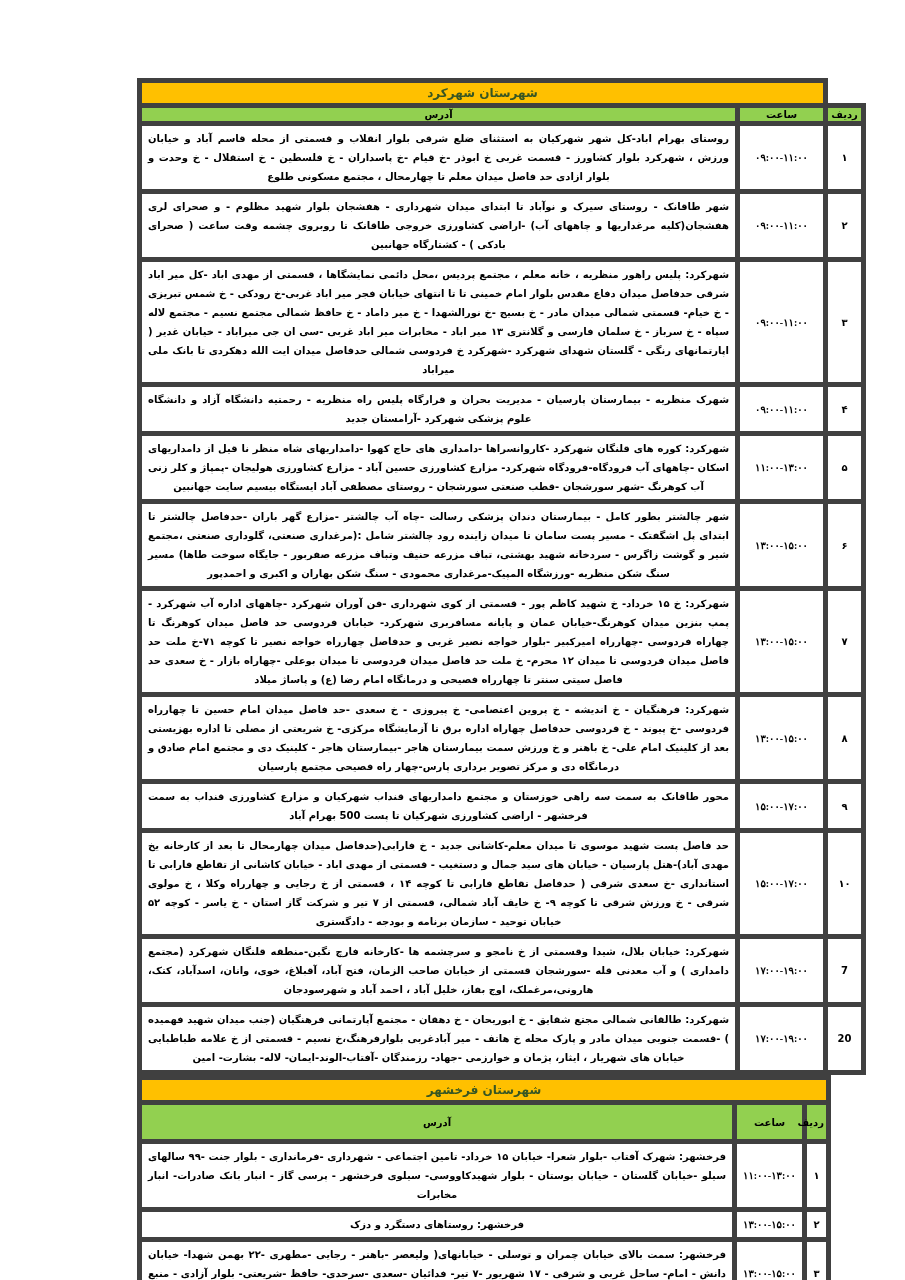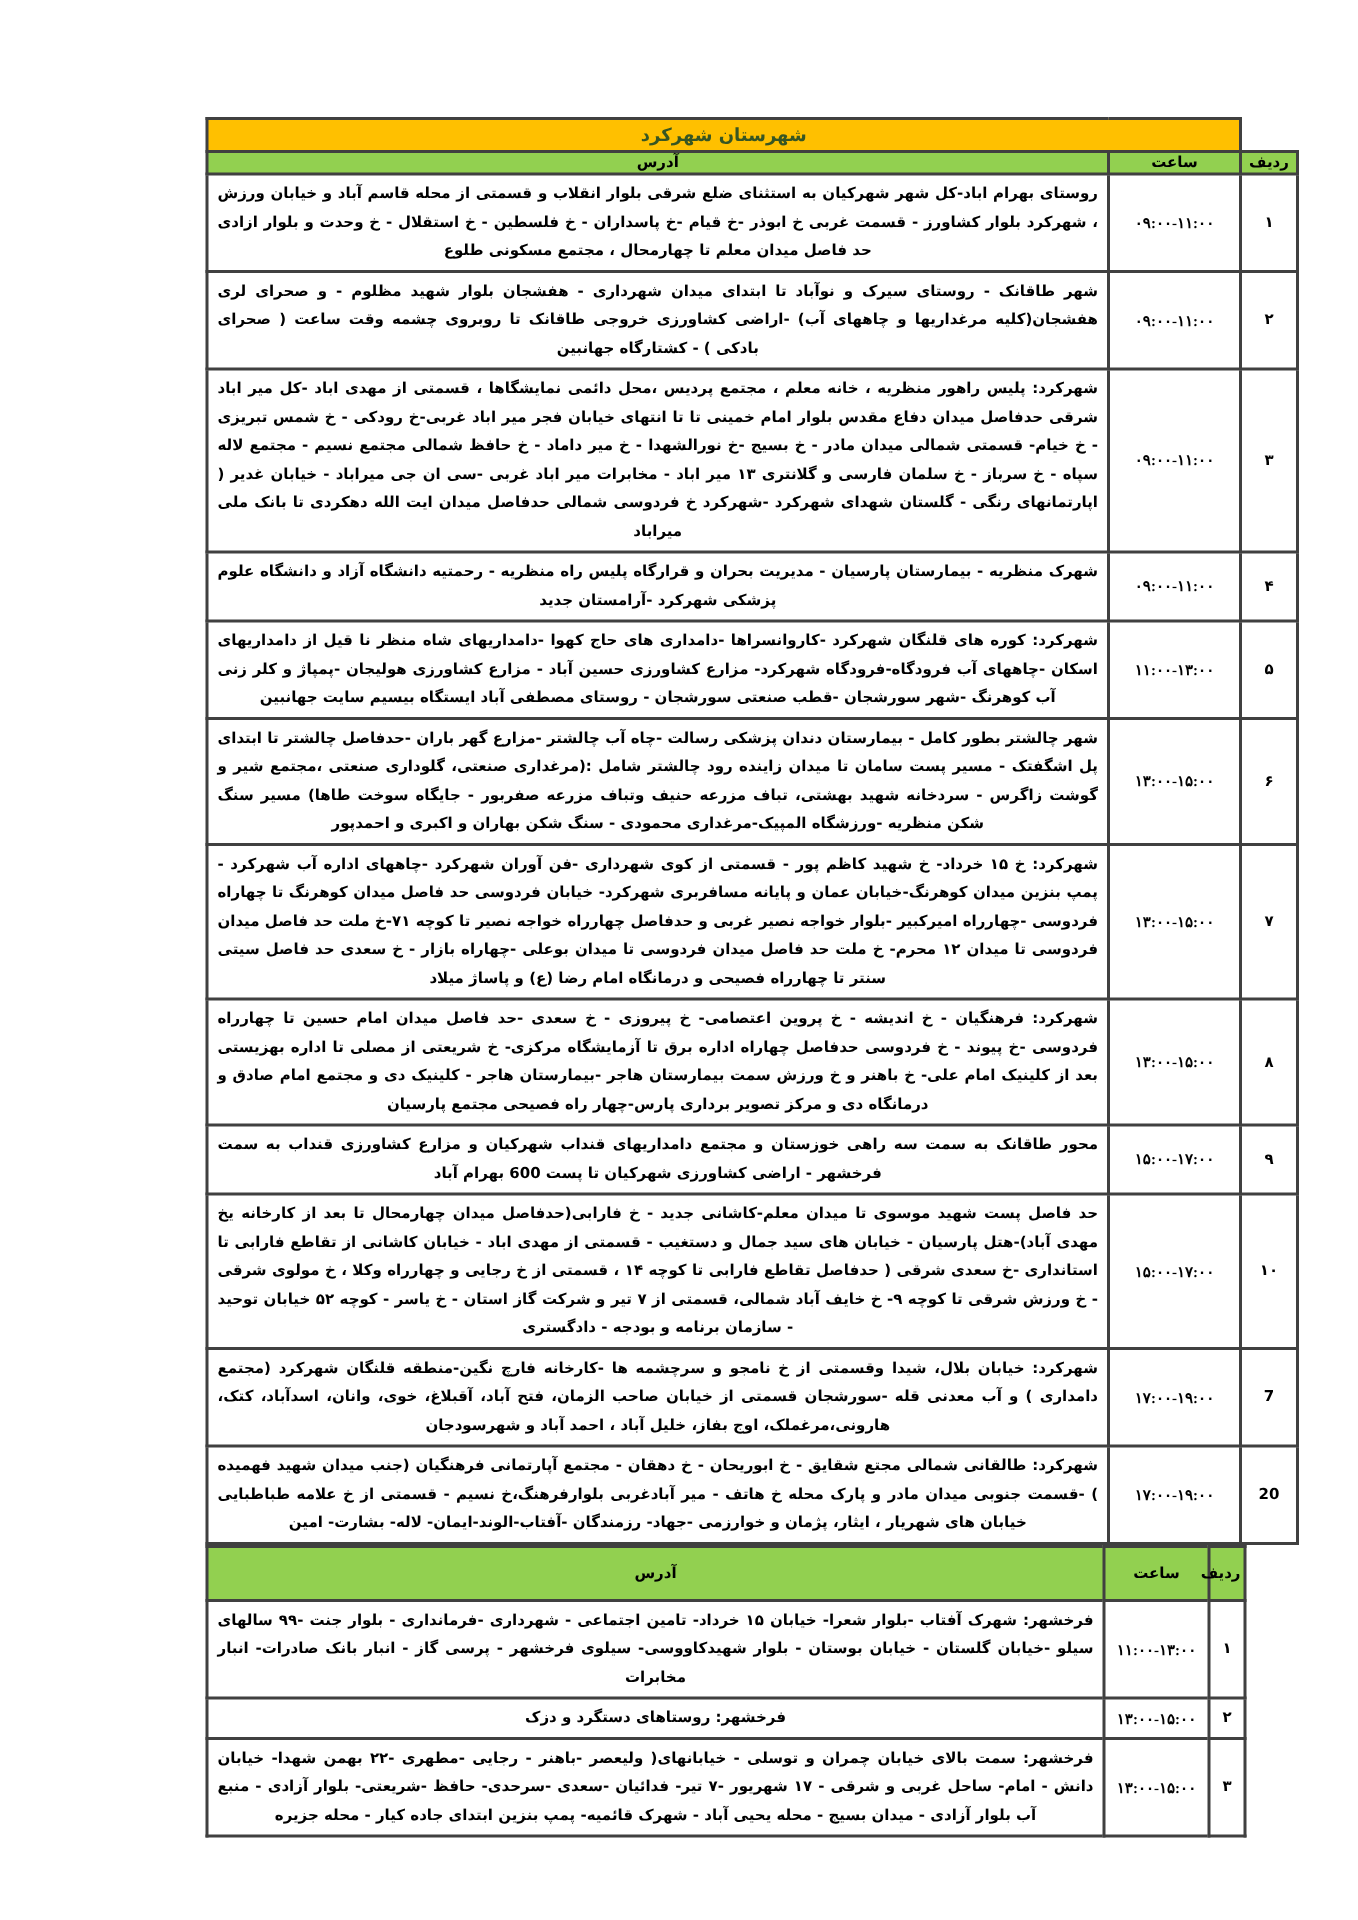--- a/index.html
+++ b/index.html
@@ -21,21 +21,21 @@
   table{
     border-collapse:collapse;
     table-layout:fixed;
     direction:rtl;
   }
   .t1{width:729px;}
   .t2,.t3,.t4{width:694px;margin-left:0;margin-right:auto;}
   .t1 .c-num{width:38px;}  .t1 .c-time{width:88px;}
   .t2 .c-num{width:24px;}  .t2 .c-time{width:70px;}
   td{
-    border:2px solid #404040;
+    border:5px solid #404040;
     vertical-align:middle;
     font-weight:bold;
   }
   .title-cell{
     background:#FFC000;
     color:#375623;
     text-align:center;
     font-size:12px;
     padding:2px 4px;
     height:16px;
@@ -129,21 +129,21 @@
           <td class="addr">شهرکرد: خ ۱۵ خرداد- خ شهید کاظم پور - قسمتی از کوی شهرداری -فن آوران شهرکرد -چاههای اداره آب شهرکرد - پمپ بنزین میدان کوهرنگ-خیابان عمان و پایانه مسافربری شهرکرد- خیابان فردوسی حد فاصل میدان کوهرنگ تا چهاراه فردوسی -چهارراه امیرکبیر -بلوار خواجه نصیر غربی و حدفاصل چهارراه خواجه نصیر تا کوچه ۷۱-خ ملت حد فاصل میدان فردوسی تا میدان ۱۲ محرم- خ ملت حد فاصل میدان فردوسی تا میدان بوعلی -چهاراه بازار - خ سعدی حد فاصل سیتی سنتر تا چهارراه فصیحی و درمانگاه امام رضا (ع) و پاساژ میلاد</td>
         </tr>
     <tr>
           <td class="num">۸</td>
           <td class="time"><span dir="ltr">۱۳:۰۰-۱۵:۰۰</span></td>
           <td class="addr">شهرکرد: فرهنگیان - خ اندیشه - خ پروین اعتصامی- خ پیروزی - خ سعدی -حد فاصل میدان امام حسین تا چهارراه فردوسی -خ پیوند - خ فردوسی حدفاصل چهاراه اداره برق تا آزمایشگاه مرکزی- خ شریعتی از مصلی تا اداره بهزیستی بعد از کلینیک امام علی- خ باهنر و خ ورزش سمت بیمارستان هاجر -بیمارستان هاجر - کلینیک دی و مجتمع امام صادق و درمانگاه دی و مرکز تصویر برداری پارس-چهار راه فصیحی مجتمع پارسیان</td>
         </tr>
     <tr>
           <td class="num">۹</td>
           <td class="time"><span dir="ltr">۱۵:۰۰-۱۷:۰۰</span></td>
-          <td class="addr">محور طاقانک به سمت سه راهی خوزستان و مجتمع دامداریهای قنداب شهرکیان و مزارع کشاورزی قنداب به سمت فرخشهر - اراضی کشاورزی شهرکیان تا پست 600 بهرام آباد</td>
+          <td class="addr">محور طاقانک به سمت سه راهی خوزستان و مجتمع دامداریهای قنداب شهرکیان و مزارع کشاورزی قنداب به سمت فرخشهر - اراضی کشاورزی شهرکیان تا پست 500 بهرام آباد</td>
         </tr>
     <tr>
           <td class="num">۱۰</td>
           <td class="time"><span dir="ltr">۱۵:۰۰-۱۷:۰۰</span></td>
           <td class="addr">حد فاصل پست شهید موسوی تا میدان معلم-کاشانی جدید - خ فارابی(حدفاصل میدان چهارمحال تا بعد از کارخانه یخ مهدی آباد)-هتل پارسیان - خیابان های سید جمال و دستغیب - قسمتی از مهدی اباد - خیابان کاشانی از  تقاطع فارابی تا استانداری -خ سعدی شرقی ( حدفاصل تقاطع فارابی تا کوچه ۱۴ ، قسمتی از خ رجایی و چهارراه وکلا ، خ مولوی شرقی - خ ورزش شرقی تا کوچه ۹- خ خایف آباد شمالی، قسمتی از ۷ تیر و شرکت گاز استان - خ یاسر - کوچه ۵۲ خیابان توحید - سازمان برنامه و بودجه - دادگستری</td>
         </tr>
     <tr>
           <td class="num">7</td>
           <td class="time"><span dir="ltr">۱۷:۰۰-۱۹:۰۰</span></td>
           <td class="addr">شهرکرد: خیابان بلال، شیدا وقسمتی از خ نامجو و سرچشمه ها -کارخانه فارچ نگین-منطقه قلنگان شهرکرد (مجتمع دامداری ) و آب معدنی قله -سورشجان قسمتی از خیابان صاحب الزمان، فتح آباد، آقبلاغ، خوی، وانان، اسدآباد، کتک، هارونی،مرغملک، اوج بفاز، خلیل آباد ، احمد آباد و شهرسودجان</td>
@@ -156,20 +156,23 @@
   </tbody>
     </table>
 
   <table class="t2">
     <colgroup>
         <col class="c-num">
         <col class="c-time">
         <col class="c-addr">
       </colgroup>
     <tbody>
+        <tr>
+      <td class="title-cell" colspan="3">شهرستان فرخشهر</td>
+    </tr>
     <tr class="colhead">
       <td class="colhead-cell">ردیف</td>
       <td class="colhead-cell">ساعت</td>
       <td class="colhead-cell">آدرس</td>
     </tr>
     <tr>
           <td class="num">۱</td>
           <td class="time"><span dir="ltr">۱۱:۰۰-۱۳:۰۰</span></td>
           <td class="addr">فرخشهر: شهرک آفتاب -بلوار شعرا- خیابان ۱۵ خرداد- تامین اجتماعی - شهرداری -فرمانداری - بلوار جنت -۹۹ سالهای سیلو -خیابان گلستان - خیابان بوستان - بلوار شهیدکاووسی- سیلوی فرخشهر - پرسی گاز - انبار بانک صادرات- انبار مخابرات</td>
         </tr>

